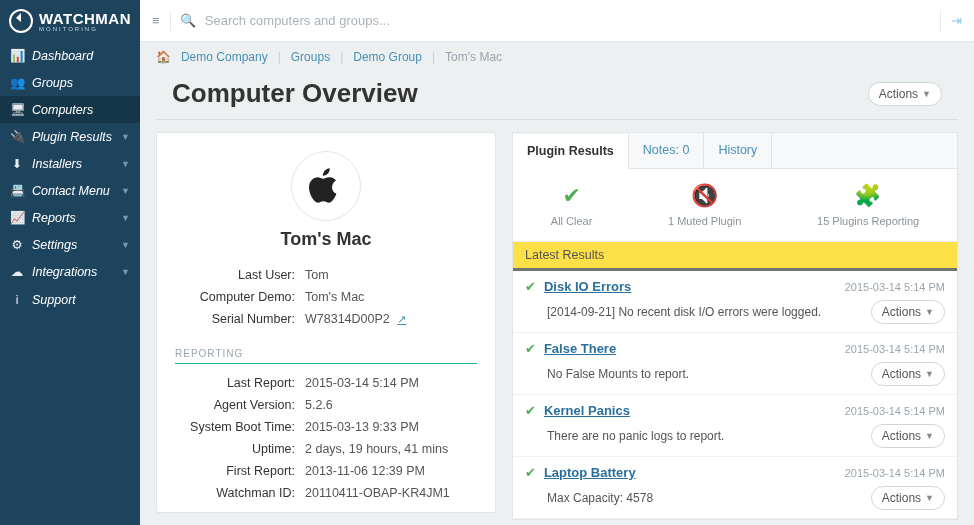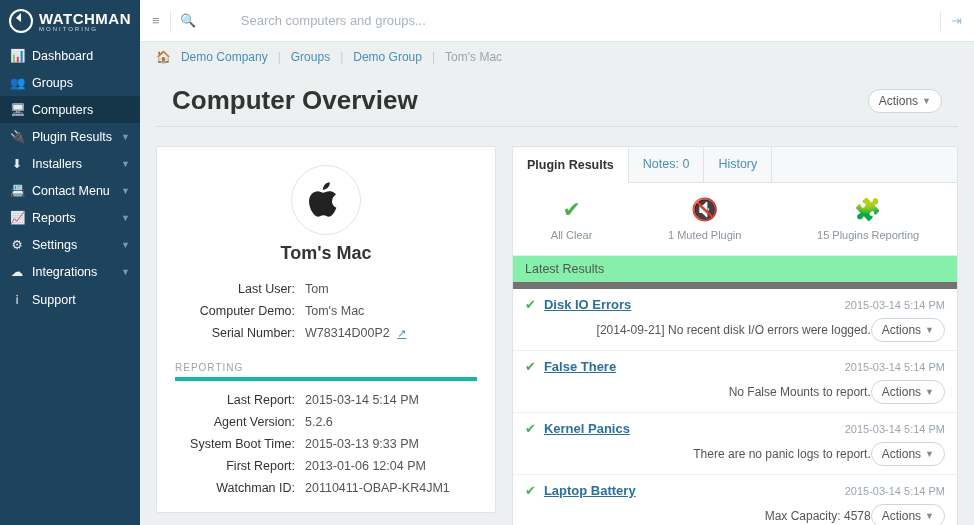--- a/index.html
+++ b/index.html
@@ -7,87 +7,87 @@
   body { display:flex; }
 
   
   .sidebar { width:140px; background:#1d435d; color:#fff; display:flex; flex-direction:column; }
   .brand { display:flex; align-items:center; gap:6px; padding:10px 10px; height:42px;justify-content:center; }
   .brand svg { flex:0 0 auto; }
   .brand-text { font-weight:600; font-size:15px; letter-spacing:0.5px; line-height:1; }
   .brand-text small { display:block; font-size:6px; letter-spacing:2px; font-weight:400; color:#c9d6df; }
   .nav { list-style:none; }
   .nav li { display:flex; align-items:center; gap:8px; padding:6px 10px; font-size:12.5px; cursor:pointer; color:#fff; position:relative; }
-  .nav li .label { flex:1; }
+  .nav li .label { flex:1;font-style:italic; }
   .nav li.active { background:#153549; }
   .nav li .ic { width:14px; text-align:center; opacity:0.9; }
   .nav li .caret { font-size:9px; color:#7a98ad; }
 
   
   .main { flex:1; display:flex; flex-direction:column; min-width:0; }
 
   
   .topbar { height:42px; background:#fff; border-bottom:1px solid #e5e8ea; display:flex; align-items:center; padding:0 12px; gap:10px; }
   .topbar .hamburger { color:#8a98a6; cursor:pointer; }
   .topbar .sep { width:1px; height:20px; background:#e5e8ea; }
   .topbar .search { flex:0 1 420px; display:flex; align-items:center; gap:8px; color:#aab3bb; }
-  .topbar .search input { border:none; outline:none; font-size:13px; color:#555; width:300px;margin-left:36px; }
+  .topbar .search input { border:none; outline:none; font-size:13px; color:#555; width:300px; }
   .topbar .search input::placeholder { color:#aab3bb; }
   .topbar .spacer { flex:1; }
   .topbar .logout { color:#8cc6e6; cursor:pointer; }
 
   
   .crumbbar { background:#ecf0f1; padding:8px 16px; display:flex; align-items:center; gap:10px; font-size:12px; }
   .crumbbar a { color:#4a90b5; text-decoration:none; }
   .crumbbar .home { color:#4a90b5; }
   .crumbbar .div-v { color:#c5cdd2; }
   .crumbbar .current { color:#9aa5ae; }
 
-  .page-head { padding:6px 16px 10px; display:flex; align-items:center; border-bottom:1px solid #d7dde1; margin:7px 16px; }
+  .page-head { padding:6px 16px 10px; display:flex; align-items:center; border-bottom:1px solid #d7dde1; margin:0 16px; }
   .page-title { font-size:26px; font-weight:700; color:#333; flex:1; }
   .btn { background:#fff; border:1px solid #cfd6db; border-radius:12px; padding:4px 10px; font-size:12px; color:#555; cursor:pointer; display:inline-flex; align-items:center; gap:4px; }
   .btn .caretdn { font-size:9px; color:#888; }
 
   .content { flex:1; overflow:auto; padding:12px 16px; display:flex; gap:16px; }
 
   
   .card { background:#fff; border:1px solid #e0e4e7; border-radius:2px; }
   .overview-card { flex:0 0 340px; padding:18px; }
   .ovc-logo-wrap { display:flex; flex-direction:column; align-items:center; margin-bottom:14px; }
   .ovc-logo { width:70px; height:70px; border-radius:50%; border:1px solid #e0e4e7; display:flex; align-items:center; justify-content:center; margin-bottom:8px; }
   .ovc-name { font-size:18px; font-weight:700; color:#333; }
 
   .kv { display:flex; font-size:12.5px; padding:4px 0; }
   .kv .k { flex:0 0 130px; text-align:right; color:#333; font-weight:400; padding-right:10px; }
   .kv .v { color:#555; }
   .kv .v a { color:#4a90b5; }
-  .sect-hdr { font-size:10px; letter-spacing:1px; color:#9aa5ae; border-bottom:4px solid #14b8a6; padding:6px 0 4px; margin:12px 0 8px; }
+  .sect-hdr { font-size:10px; letter-spacing:1px; color:#9aa5ae; border-bottom:1px solid #14b8a6; padding:6px 0 4px; margin:12px 0 8px; }
 
   
   .right-panel { flex:1; min-width:0; }
   .tabs { display:flex; border:1px solid #e0e4e7; border-bottom:none; background:#f6f8f9; }
   .tab { padding:10px 14px; font-size:12.5px; color:#4a90b5; cursor:pointer; border-right:1px solid #e0e4e7; }
   .tab.active { background:#fff; color:#333; font-weight:700; border-bottom:1px solid #fff; position:relative; top:1px; }
 
   .tabbody { border:1px solid #e0e4e7; background:#fff; }
   .status-row { display:flex; justify-content:space-around; padding:14px 0; text-align:center; font-size:11px; color:#8a949c; }
   .status-row .s .ic { font-size:22px; display:block; margin-bottom:6px; }
   .status-row .s.green .ic { color:#4caf50; }
   .status-row .s.gray .ic { color:#9aa5ae; }
   .status-row .s.blue .ic { color:#2b6f9c; }
 
-  .section-title { background:#86efac; border-top:1px solid #e7ebee; border-bottom:7px solid #737373; padding:6px 12px; font-size:12.5px; color:#555; }
+  .section-title { background:#fde047; border-top:1px solid #e7ebee; border-bottom:3px solid #737373; padding:6px 12px; font-size:12.5px; color:#555; }
 
   .result { border-bottom:1px solid #eef1f3; padding:8px 12px; }
   .result-head { display:flex; align-items:center; gap:8px; }
   .result-head .ok { color:#4caf50; font-size:13px; }
   .result-head .name { flex:1; color:#2b6f9c; font-weight:700; font-size:13px; }
   .result-head .ts { color:#9aa5ae; font-size:11px; }
   .result-body { display:flex; align-items:center; padding:6px 0 0 22px; }
-  .result-body .msg { flex:1; font-size:12px; color:#555;text-align:right; }
+  .result-body .msg { flex:1; font-size:12px; color:#555; }
   .ext-link { color:#4a90b5; font-size:11px; margin-left:4px; }
 </style>
 </head>
 <body>
 
 <aside class="sidebar">
   <div class="brand">
     <svg width="24" height="24" viewBox="0 0 24 24">
       <circle cx="12" cy="12" r="11" fill="none" stroke="#fff" stroke-width="2"></circle>
       <path d="M12 4 L12 13 L7 9 Z" fill="#fff"></path>
@@ -214,22 +214,26 @@
           </div>
           <div class="kv">
             <div class="k">Agent Version:</div>
             <div class="v">5.2.6</div>
           </div>
           <div class="kv">
             <div class="k">System Boot Time:</div>
             <div class="v">2015-03-13 9:33 PM</div>
           </div>
           <div class="kv">
+            <div class="k">Uptime:</div>
+            <div class="v">2 days, 19 hours, 41 mins</div>
+          </div>
+          <div class="kv">
             <div class="k">First Report:</div>
-            <div class="v">2013-01-06 12:04 PM</div>
+            <div class="v">2013-11-06 12:39 PM</div>
           </div>
           <div class="kv">
             <div class="k">Watchman ID:</div>
             <div class="v">20110411-OBAP-KR4JM1</div>
           </div>
         </div>
     </div>
 
     <div class="right-panel">
       <div class="tabs" id="tabs">

